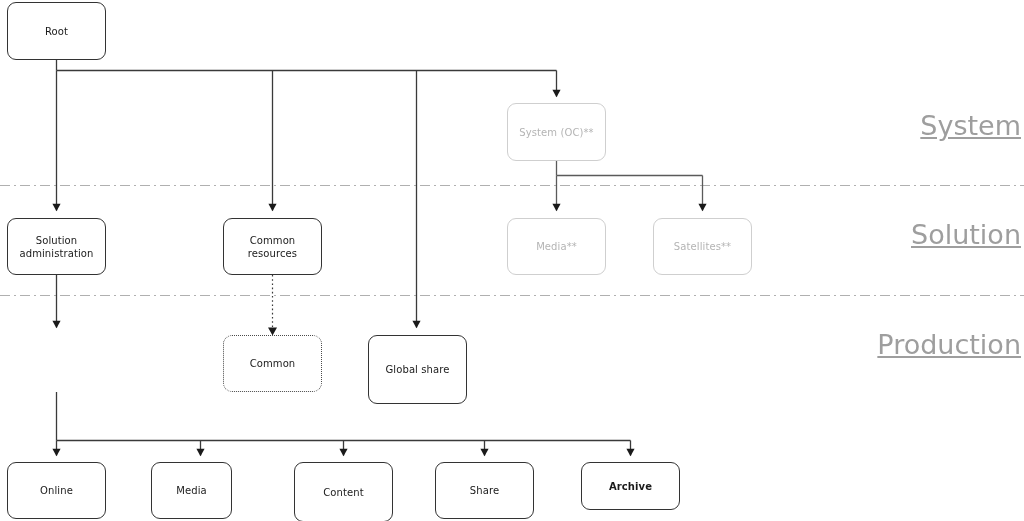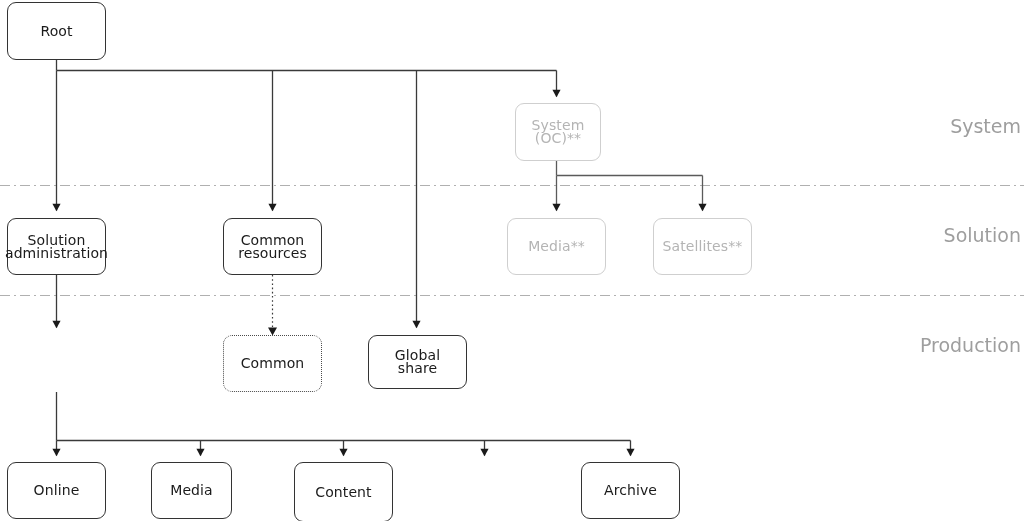--- a/index.html
+++ b/index.html
@@ -28,44 +28,45 @@
   .node {
     position: absolute;
     box-sizing: border-box;
     display: flex;
     align-items: center;
     justify-content: center;
     text-align: center;
     border-radius: 9px;
     background: #ffffff;
     color: #1a1a1a;
-    font-size: 14px;
+    font-size: 10px;
     line-height: 13px;
     letter-spacing: 0.1px;
     border: 1.4px solid #333333;
   }
   .node.muted {
     border: 1.1px solid #cfcfcf;
     color: #b4b4b4;
   }
   .node.dotted {
     border: 1.5px dotted #4a4a4a;
     color: #1a1a1a;
   }
   .node span {
     display: block;
     padding: 0 4px;
   }
   .zone-label {
     position: absolute;
     color: #9e9e9e;
-    font-size: 19px;
+    font-size: 27px;
     line-height: 30px;
     white-space: nowrap;
     text-align: right;
+    text-decoration: underline;
   }
 </style>
 </head>
 <body>
 
 <div id="canvas">
 
   <svg id="wires" viewBox="0 0 1024 521" xmlns="http://www.w3.org/2000/svg">
     <defs>
       <marker id="arrow-dark" markerWidth="9" markerHeight="9" refX="4.5" refY="7.4" orient="0" markerUnits="userSpaceOnUse">
@@ -117,21 +118,21 @@
       <path d="M343.5,440.5 L343.5,455.5" marker-end="url(#arrow-dark)"></path>
       <path d="M484.5,440.5 L484.5,455.5" marker-end="url(#arrow-dark)"></path>
       <path d="M630.5,440.5 L630.5,455.5" marker-end="url(#arrow-dark)"></path>
     </g>
   </svg>
 
   <div class="node" style="left:7px; top:2px; width:99px; height:58px;">
     <span>Root</span>
   </div>
 
-  <div class="node muted" style="left:507px; top:103px; width:86px; height:58px;margin-left:8px;">
+  <div class="node muted" style="left:507px; top:103px; width:99px; height:58px;">
     <span>System (OC)**</span>
   </div>
 
   <div class="node" style="left:7px; top:218px; width:99px; height:57px;">
     <span>Solution<br>administration</span>
   </div>
 
   <div class="node" style="left:223px; top:218px; width:99px; height:57px;">
     <span>Common<br>resources</span>
   </div>
@@ -142,38 +143,41 @@
 
   <div class="node muted" style="left:653px; top:218px; width:99px; height:57px;">
     <span>Satellites**</span>
   </div>
 
 
   <div class="node dotted" style="left:223px; top:335px; width:99px; height:57px;">
     <span>Common</span>
   </div>
 
-  <div class="node" style="left:368px; top:335px; width:99px; height:54px;">
+  <div class="node" style="left:368px; top:335px; width:99px; height:69px;">
     <span>Global share</span>
   </div>
 
   <div class="node" style="left:7px; top:462px; width:99px; height:57px;">
     <span>Online</span>
   </div>
 
   <div class="node" style="left:151px; top:462px; width:81px; height:57px;">
     <span>Media</span>
   </div>
 
   <div class="node" style="left:294px; top:462px; width:99px; height:60px;align-items:center;">
     <span>Content</span>
   </div>
 
+  <div class="node" style="left:435px; top:462px; width:99px; height:57px;">
+    <span>Share</span>
+  </div>
 
-  <div class="node" style="left:581px; top:462px; width:99px; height:57px;">
+  <div class="node" style="left:581px; top:462px; width:99px; height:48px;font-weight:bold;">
     <span>Archive</span>
   </div>
 
   <div class="zone-label" style="left:804px; top:111px; width:217px;">
     <span>System</span>
   </div>
 
   <div class="zone-label" style="left:804px; top:220px; width:217px;">
     <span>Solution</span>
   </div>

